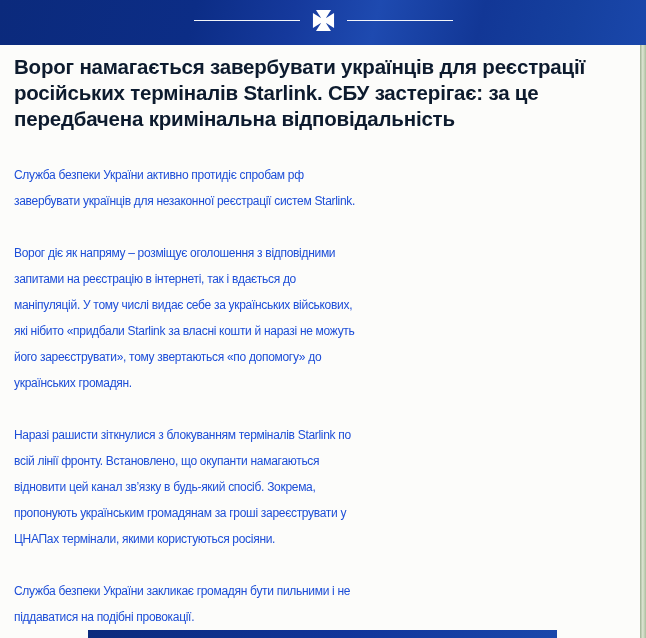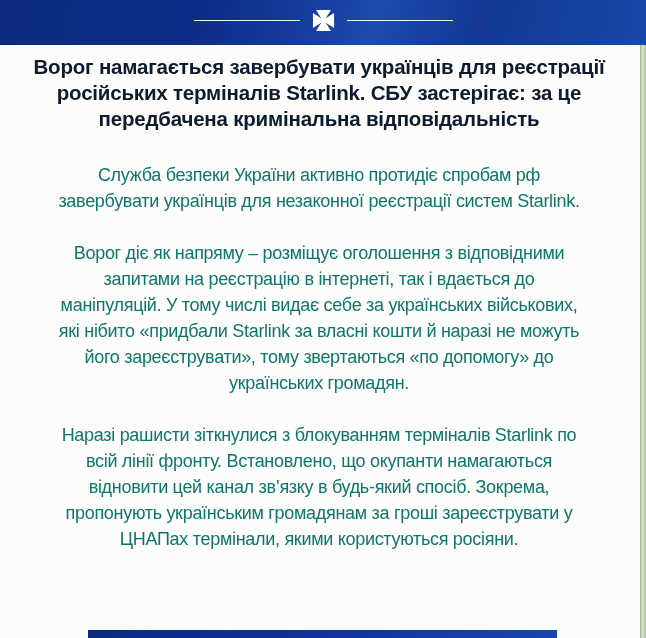--- a/index.html
+++ b/index.html
@@ -56,37 +56,36 @@
     background: linear-gradient(to right, #9db293 0%, #dde4d2 45%, #aabf9e 100%);
     z-index: 2;
   }
 
   
   .article {
     position: absolute;
     left: 14px; top: 45px;
     width: 610px;
     color: #1a2433;
-    text-align: center;
   }
   .headline {
     margin-top: 9px;
     font-weight: bold;
     font-size: 20.5px;
     line-height: 26px;
     letter-spacing: -0.2px;
     color: #0d1b2e;
     white-space: pre-line;
   }
   .paragraph {
     margin-top: 26px;
-    font-size: 18px;
+    font-size: 12px;
     line-height: 26px;
     letter-spacing: -0.3px;
-    color: #0f766e;
+    color: #1d4ed8;
     white-space: pre-line;
   }
   .paragraph.first {
     margin-top: 30px;
   }
 
   
   .bottom-bar {
     position: absolute;
     left: 88px; top: 630px;
@@ -132,15 +131,17 @@
 які нібито «придбали Starlink за власні кошти й наразі не можуть
 його зареєструвати», тому звертаються «по допомогу» до
 українських громадян.</div>
 
   <div class="paragraph">Наразі рашисти зіткнулися з блокуванням терміналів Starlink по
 всій лінії фронту. Встановлено, що окупанти намагаються
 відновити цей канал зв’язку в будь-який спосіб. Зокрема,
 пропонують українським громадянам за гроші зареєструвати у
 ЦНАПах термінали, якими користуються росіяни.</div>
 
+  <div class="paragraph">Служба безпеки України закликає громадян бути пильними і не
+піддаватися на подібні провокації.</div>
 </div>
 
 <div class="bottom-bar"></div>
 
 </body></html>

